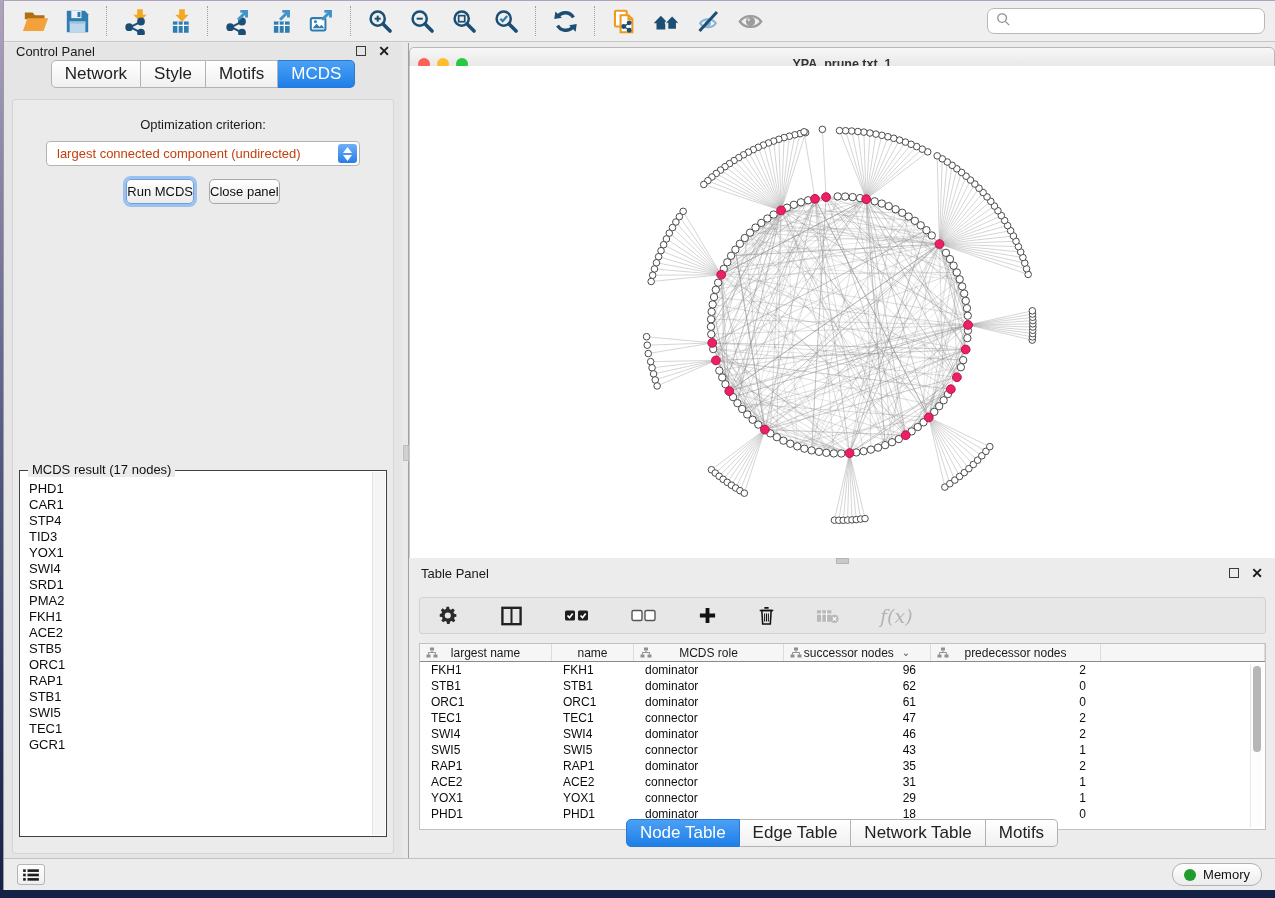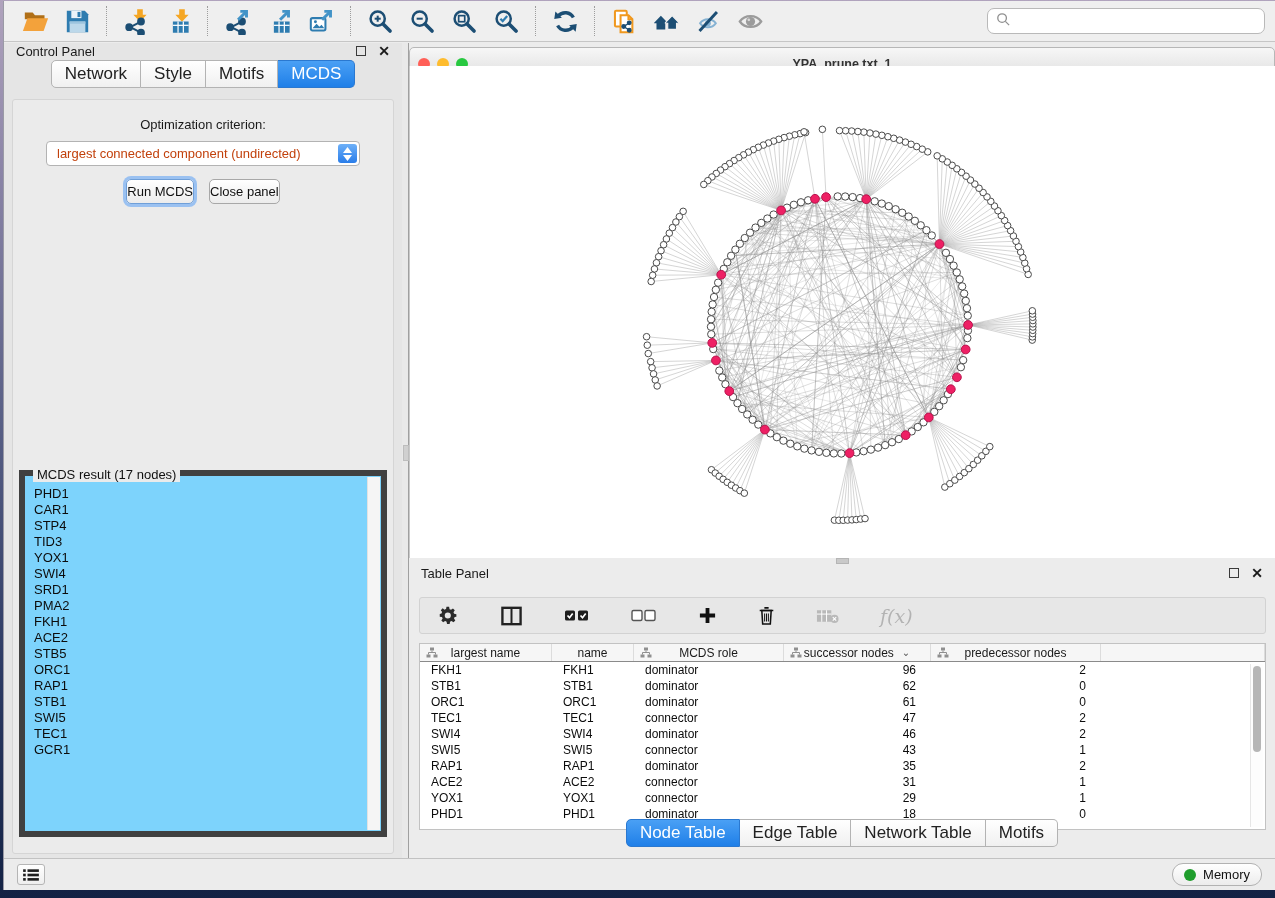--- a/index.html
+++ b/index.html
@@ -28,21 +28,21 @@
   .seg button:last-child { border-radius:0 5px 5px 0; }
   .seg button.active { background:linear-gradient(#4aa0f5,#1f7fe8); border-color:#2a78d0; color:#fff; }
   .cp-inner { position:absolute; left:8px; right:8px; top:56px; bottom:4px; background:#ebebeb; border:1px solid #d5d5d5; border-radius:3px; }
   .opt-label { text-align:center; font-size:13px; color:#1a1a1a; margin-top:17px; }
   .dropdown { width:314px; height:25px; margin:9px auto 0; background:#fff; border:1px solid #b3b3b3; border-radius:4px; position:relative; display:flex; align-items:center; font-size:13px; color:#c2410c; padding-left:10px; }
   .dd-stepper { position:absolute; right:2px; top:2px; width:19px; height:19px; border-radius:3px; background:linear-gradient(#6db0f8,#2a7de9); display:flex; flex-direction:column; align-items:center; justify-content:center; gap:2px; }
   .dd-stepper svg { display:block; }
   .btn-row { display:flex; justify-content:center; gap:15px; margin-top:13px; }
   .push-btn { height:25px; padding:0 0; font-size:13px; color:#111; background:linear-gradient(#ffffff,#ececec); border:1px solid #a8a8a8; border-radius:5px; cursor:default; }
   .push-btn.focused { box-shadow:0 0 0 3px rgba(100,165,245,.6); border-color:#6f9fd8; }
-  .groupbox { position:absolute; left:6px; right:6px; top:370px; bottom:16px; border:6px solid #404040; background:#7dd3fc; }
+  .groupbox { position:absolute; left:6px; right:6px; top:370px; bottom:16px; border:1px solid #404040; background:#ffffff; }
   .groupbox-legend { position:absolute; top:-9px; left:8px; background:#ebebeb; padding:0 4px; font-size:13px; color:#111; }
   .result-list { position:absolute; left:1px; top:1px; right:15px; bottom:1px; overflow:hidden; padding:9px 0 0 8px; font-size:13px; line-height:16px; color:#0c0c0c; }
   .result-list div { white-space:nowrap; }
   .result-scroll { position:absolute; right:1px; top:1px; bottom:1px; width:13px; background:#f5f5f5; border-left:1px solid #e2e2e2; }
 
   
   .v-splitter { position:absolute; left:398px; top:42px; width:7px; bottom:32px; background:#e9e9e9; border-right:1px solid #a0a0a0; }
   .v-handle { position:absolute; left:399px; top:444px; width:6px; height:16px; background:#d0d0d0; border:1px solid #bdbdbd; }
 
   

